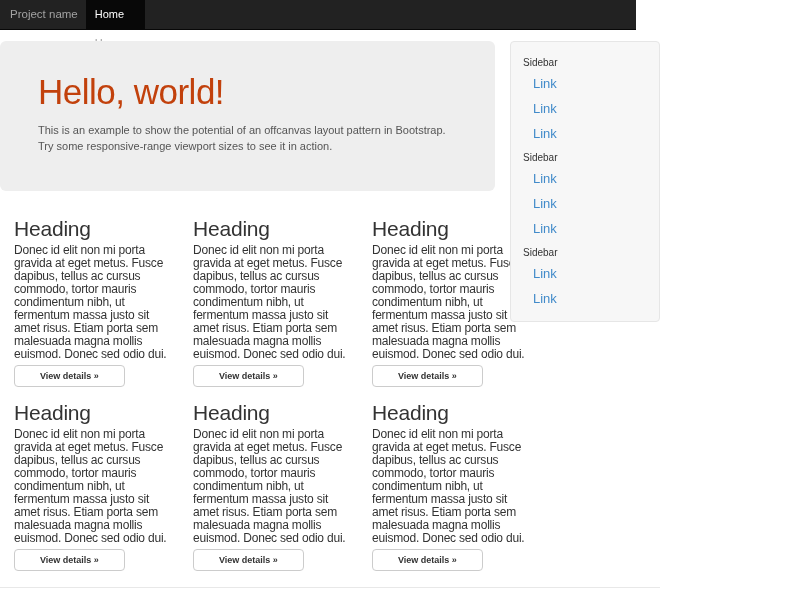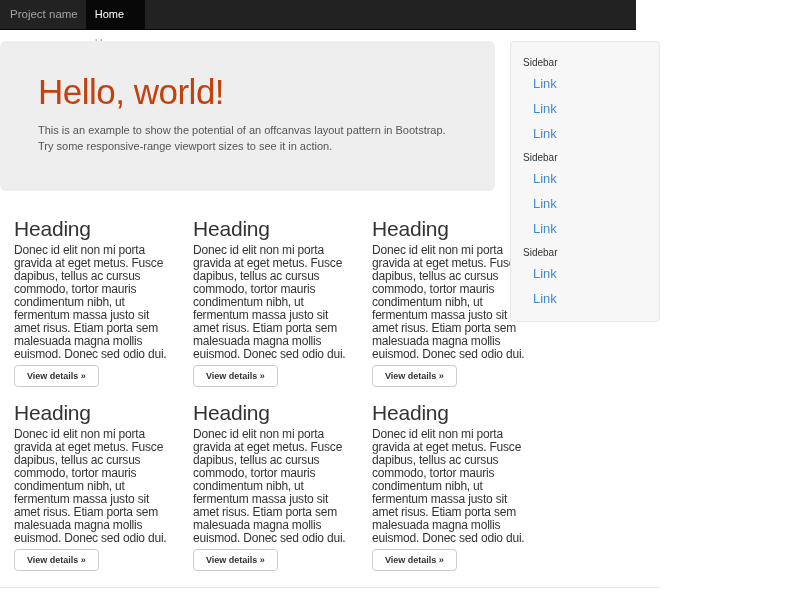--- a/index.html
+++ b/index.html
@@ -100,21 +100,21 @@
   .btn-default {
     display: inline-block;
     background: #ffffff;
     border: 1px solid #cccccc;
     border-radius: 4px;
     color: #333333;
     font-family: "Liberation Sans", "DejaVu Sans", sans-serif;
     font-size: 9px;
     font-weight: 700;
     line-height: 12px;
-    padding: 4px 12px;
+    padding: 4px 25px;
     cursor: pointer;
   }
 
   
   .sidebar-panel {
     margin-top: 11px;
     background: #f7f7f7;
     border: 1px solid #e6e6e6;
     border-radius: 4px;
     padding: 9px 12px 10px 12px;

